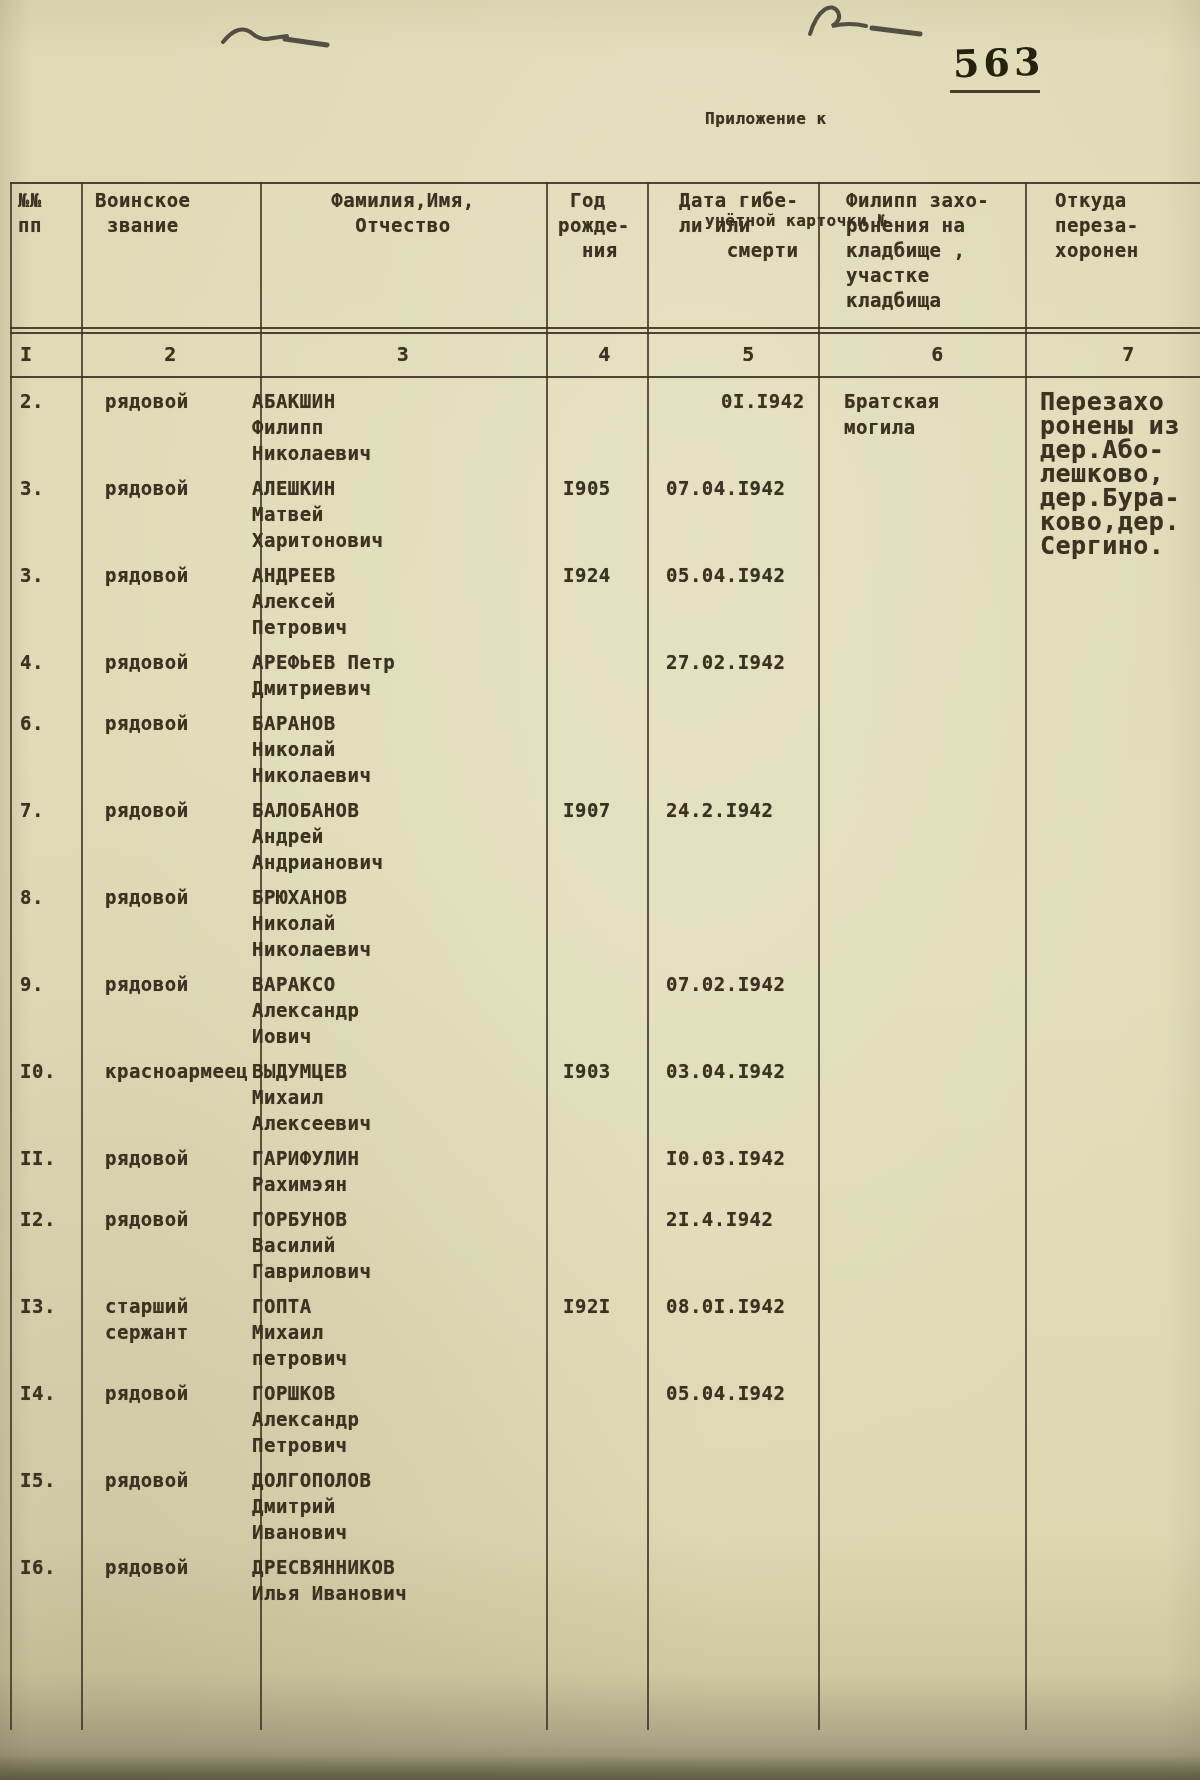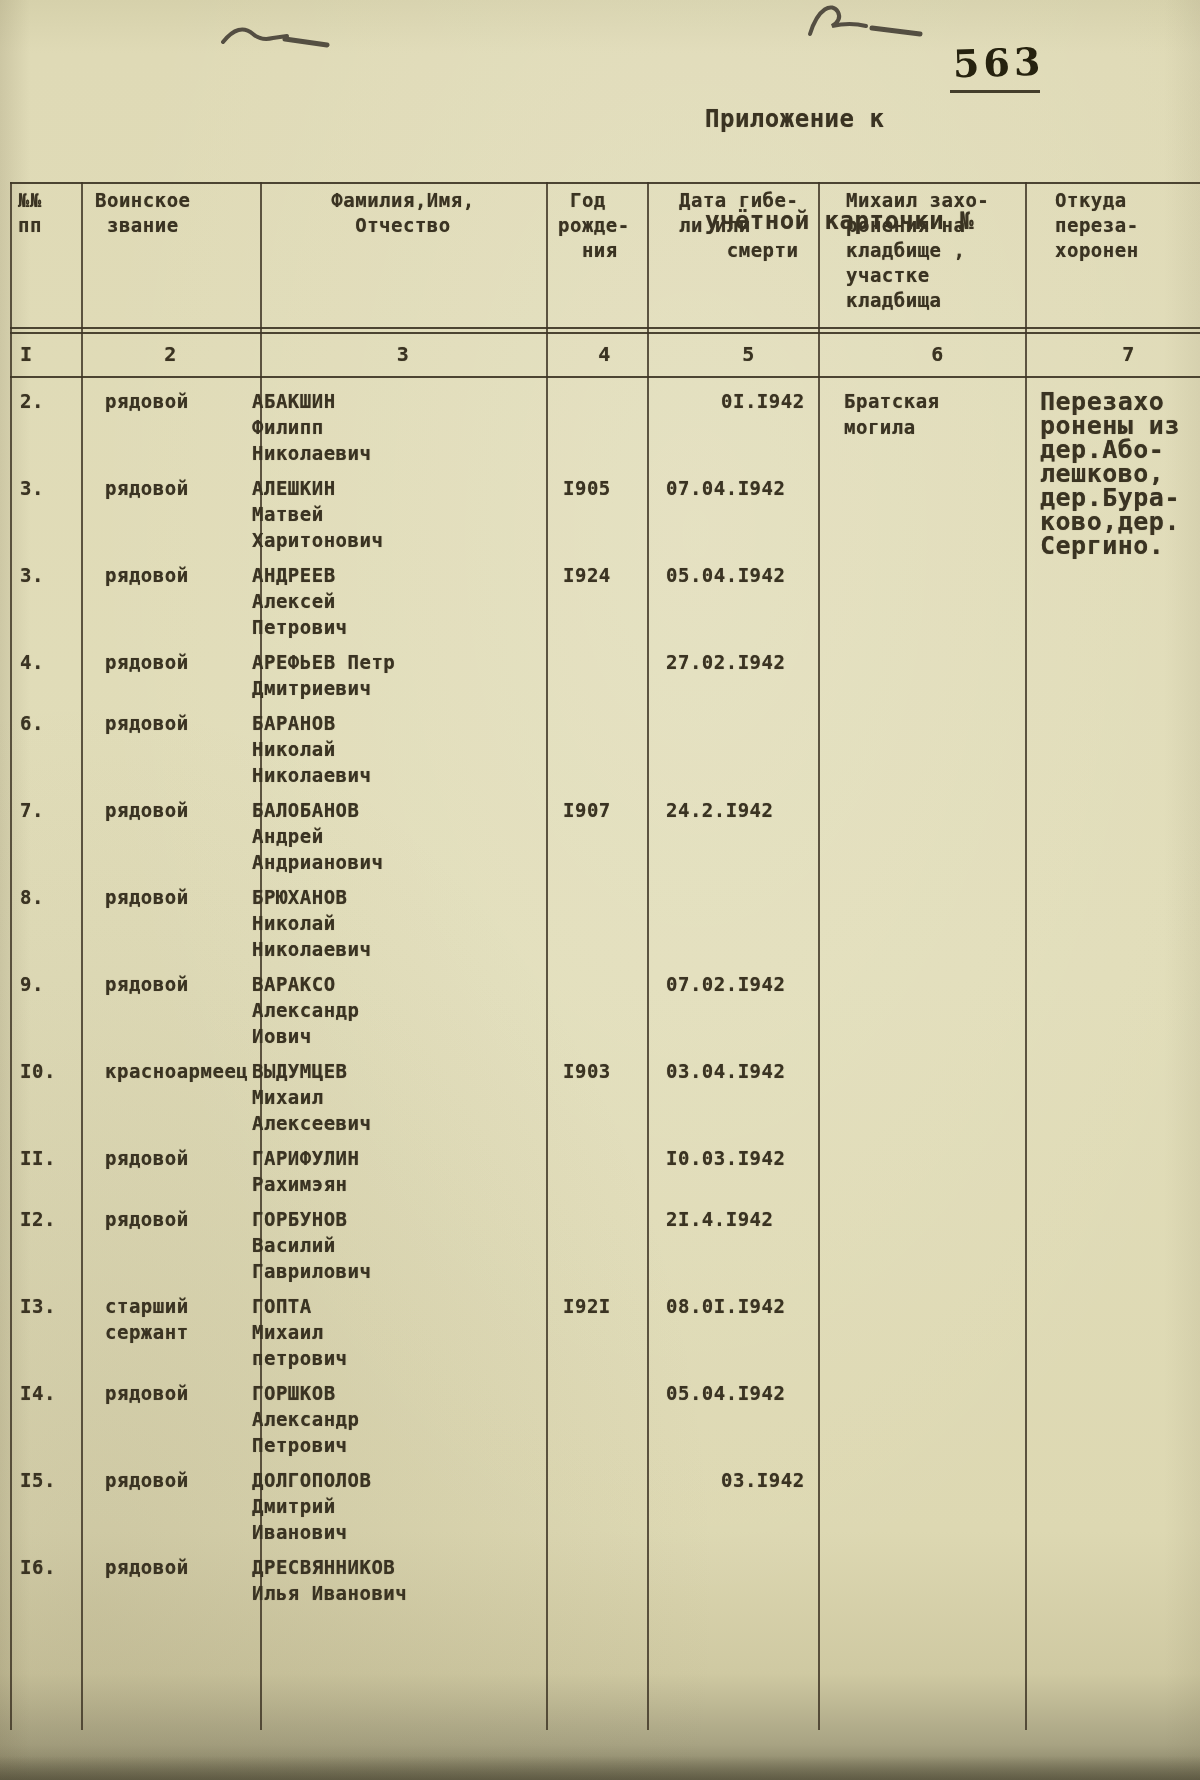--- a/index.html
+++ b/index.html
@@ -7,21 +7,21 @@
     position:relative;width:1200px;height:1780px;overflow:hidden;
     font-family:"DejaVu Sans Mono",monospace;color:#3a3322;
     background:
       radial-gradient(ellipse at 58% 30%, rgba(255,255,248,.16), transparent 62%),
       radial-gradient(ellipse at 8% 90%, rgba(110,100,70,.14), transparent 40%),
       linear-gradient(90deg, rgba(120,110,80,.18) 0, transparent 2.5%, transparent 97%, rgba(120,110,80,.10) 100%),
       linear-gradient(180deg,#d6d1ab 0,#dfdab6 3%,#e1ddb9 55%,#ddd8b2 86%,#cfc9a2 94%,#a8a383 98%,#7e7a5e 100%);
   }
   .tw{font-weight:700;letter-spacing:.5px;text-shadow:0 0 .7px rgba(58,50,34,.65);}
   
-  .annot{position:absolute;left:705px;top:34px;font-size:24px;line-height:34px;white-space:pre;}
+  .annot{position:absolute;left:705px;top:34px;font-size:16px;line-height:34px;white-space:pre;}
   .card-no{
     position:absolute;left:953px;top:40px;font-family:"DejaVu Serif",serif;
     font-size:38px;font-weight:700;color:#26220f;letter-spacing:4px;transform:rotate(-1.5deg);
   }
   .card-underline{position:absolute;left:950px;top:90px;width:90px;height:3px;background:rgba(40,34,18,.85);}
   .pen{position:absolute;stroke:#423c33;fill:none;stroke-linecap:round;opacity:.88;}
   
   .doc-title{position:absolute;left:204px;top:103px;font-size:21px;letter-spacing:1.4px;}
   
   .tbl{position:absolute;left:10px;top:182px;width:1190px;height:1560px;}
@@ -88,21 +88,21 @@
     <div class="vline" style="left:637px;"></div>
     <div class="vline" style="left:808px;"></div>
     <div class="vline" style="left:1015px;"></div>
 
     <div class="thead tw" id="thead">
         <div class="hcell c0"><div>№№</div><div>пп</div></div>
         <div class="hcell c1"><div>Воинское</div><div> звание</div></div>
         <div class="hcell c2"><div>Фамилия,Имя,</div><div>Отчество</div></div>
         <div class="hcell c3"><div> Год</div><div>рожде-</div><div>  ния</div></div>
         <div class="hcell c4"><div>Дата гибе-</div><div>ли или</div><div>    смерти</div></div>
-        <div class="hcell c5"><div>Михаил захо-</div><div>ронения на</div><div>кладбище ,</div><div>участке</div><div>кладбища</div></div>
+        <div class="hcell c5"><div>Филипп захо-</div><div>ронения на</div><div>кладбище ,</div><div>участке</div><div>кладбища</div></div>
         <div class="hcell c6"><div>Откуда</div><div>переза-</div><div>хоронен</div></div>
       </div>
     <div class="tnums tw" id="tnums">
         <div class="ncell c0">I</div>
         <div class="ncell c1">2</div>
         <div class="ncell c2">3</div>
         <div class="ncell c3">4</div>
         <div class="ncell c4">5</div>
         <div class="ncell c5">6</div>
         <div class="ncell c6">7</div>
@@ -309,21 +309,20 @@
           <div class="c-num">I5.</div>
           <div class="c-rank">
             <div>рядовой</div>
           </div>
           <div class="c-name">
             <div>ДОЛГОПОЛОВ</div>
             <div>Дмитрий</div>
             <div>Иванович</div>
           </div>
           <div class="c-year"></div>
-          <div class="c-date indent">03.I942</div>
           <div class="c-place"></div>
           <div class="c-from"></div>
         </div>
         <div class="row">
           <div class="c-num">I6.</div>
           <div class="c-rank">
             <div>рядовой</div>
           </div>
           <div class="c-name">
             <div>ДРЕСВЯННИКОВ</div>

